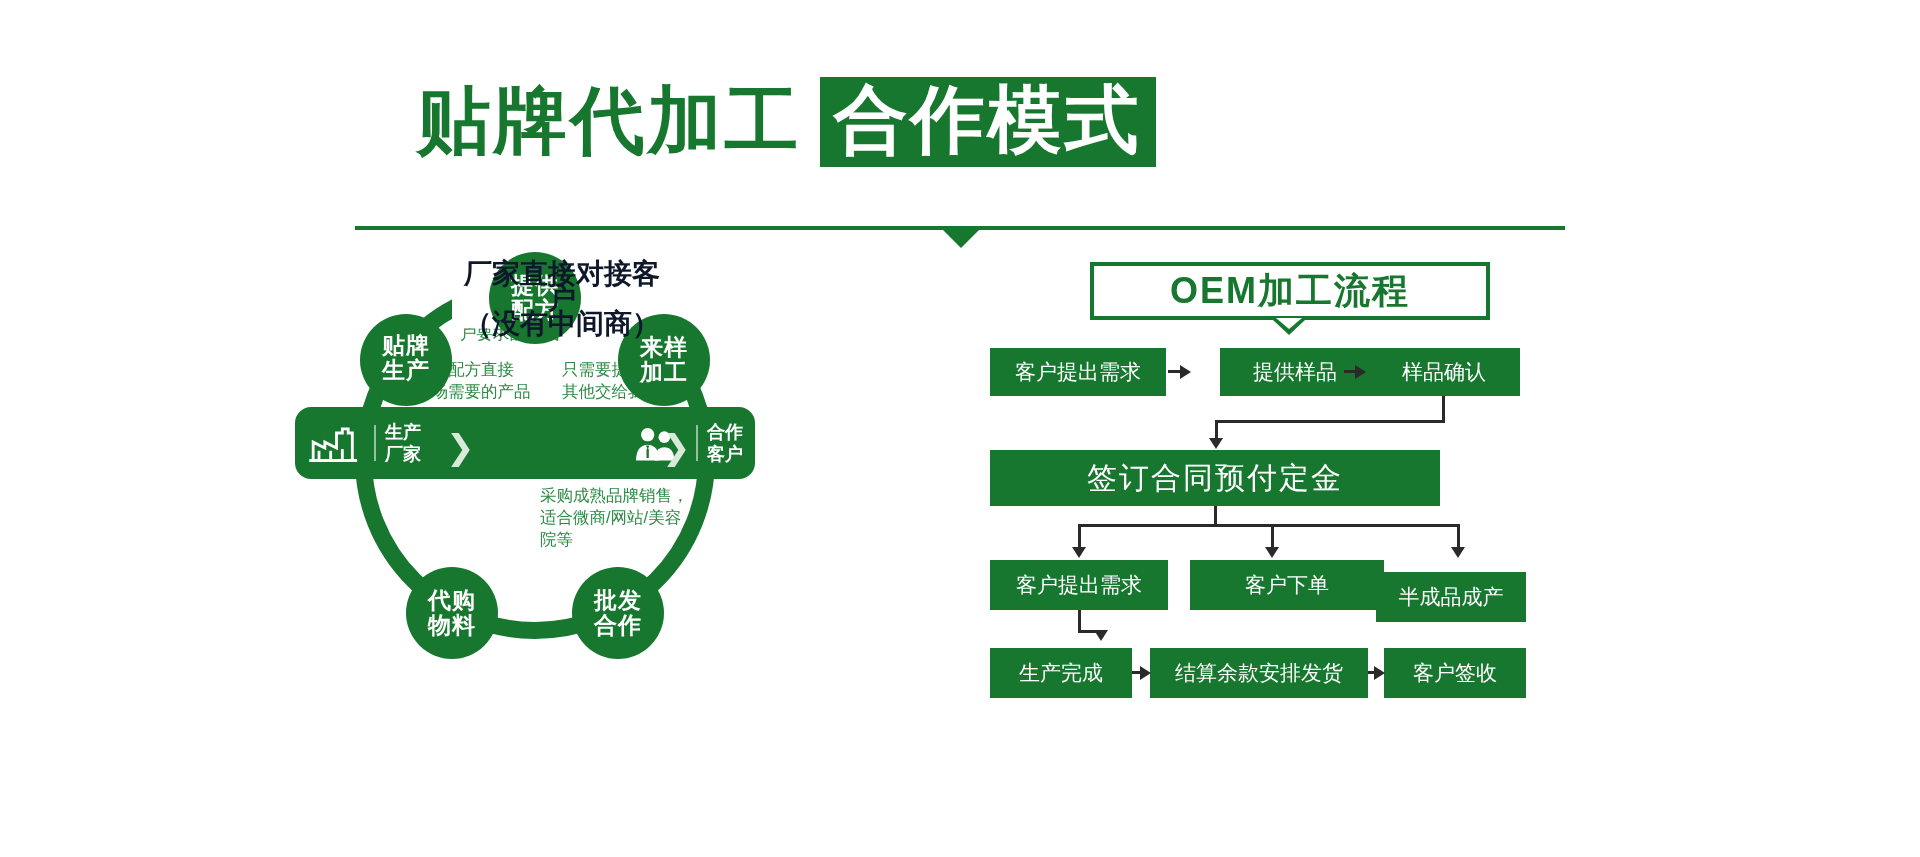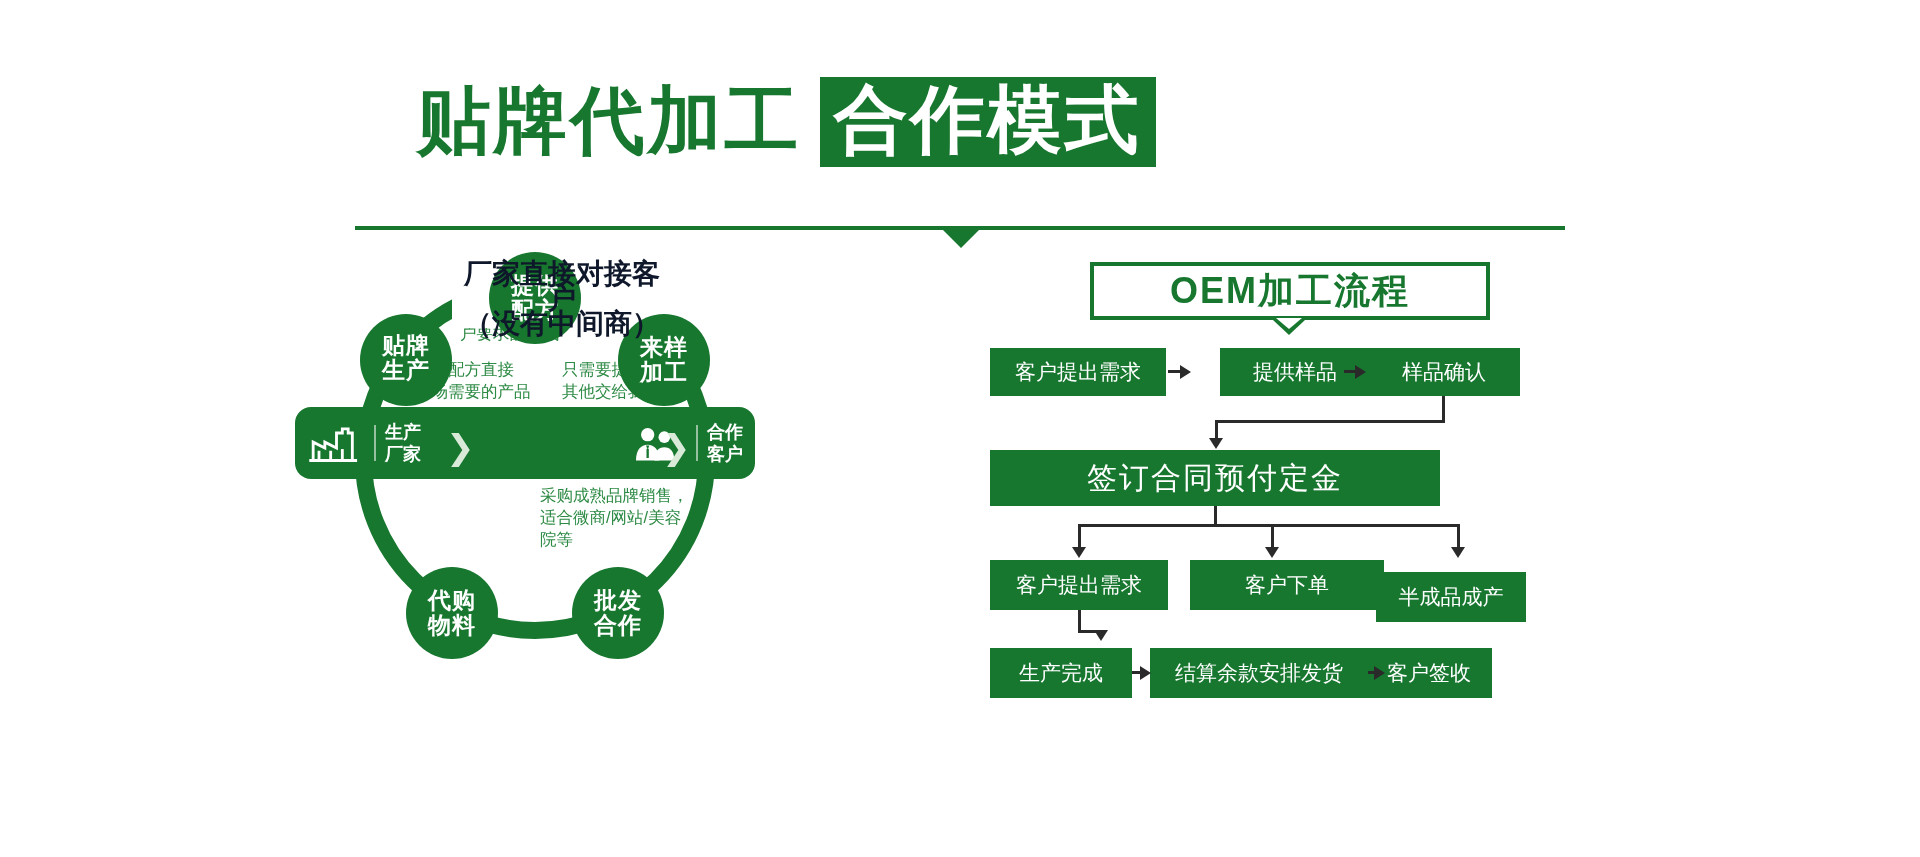--- a/index.html
+++ b/index.html
@@ -268,21 +268,21 @@
   }
 
   .fb-r3 { top: 298px; height: 50px; font-size: 21px; }
   .fb-r3.b1 { left: 0px;   width: 178px; }
   .fb-r3.b2 { left: 200px; width: 194px; }
   .fb-r3.b3 { left: 386px; width: 150px; margin-top: 12px; }
 
   .fb-r4 { top: 386px; height: 50px; font-size: 21px; }
   .fb-r4.b1 { left: 0px;   width: 142px; text-align: center; }
   .fb-r4.b2 { left: 160px; width: 218px; }
-  .fb-r4.b3 { left: 376px; width: 126px; }
+  .fb-r4.b3 { left: 394px; width: 142px; }
 
   
   .ln { position: absolute; background: #2a2a2a; }
   .arrow-head {
     position: absolute;
     width: 0; height: 0;
   }
   .ah-right {
     border-top: 7px solid transparent;
     border-bottom: 7px solid transparent;

